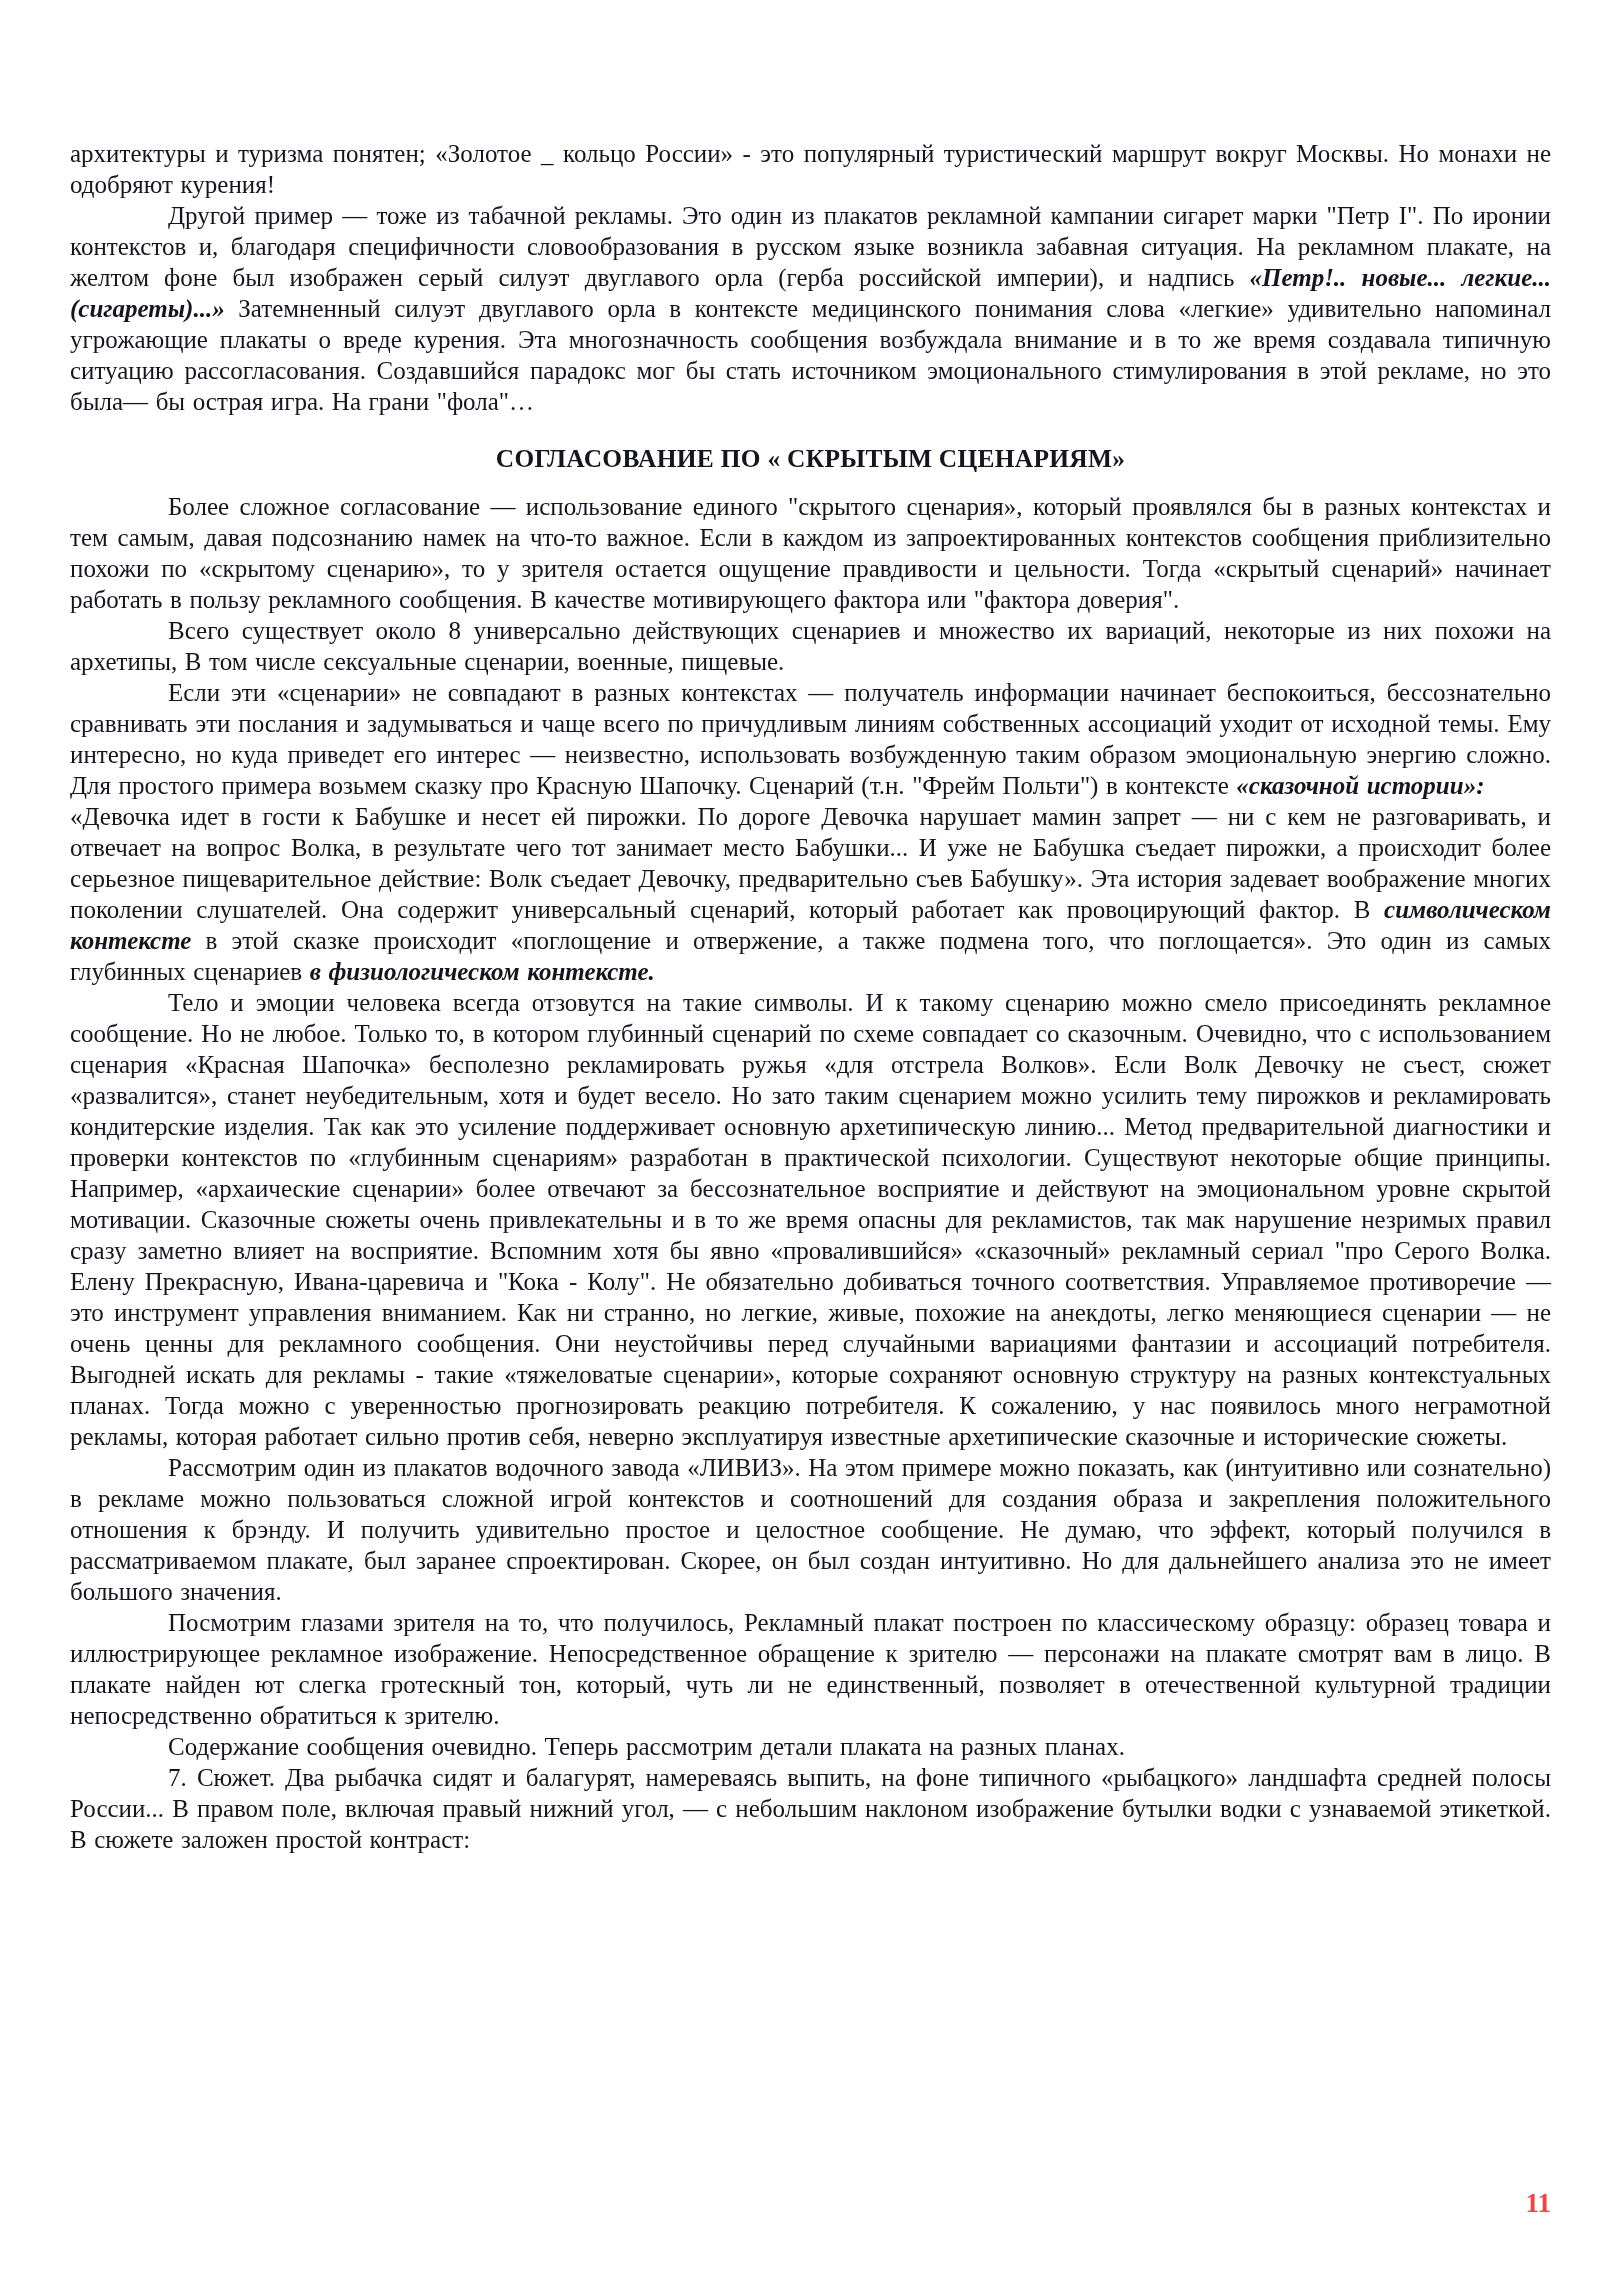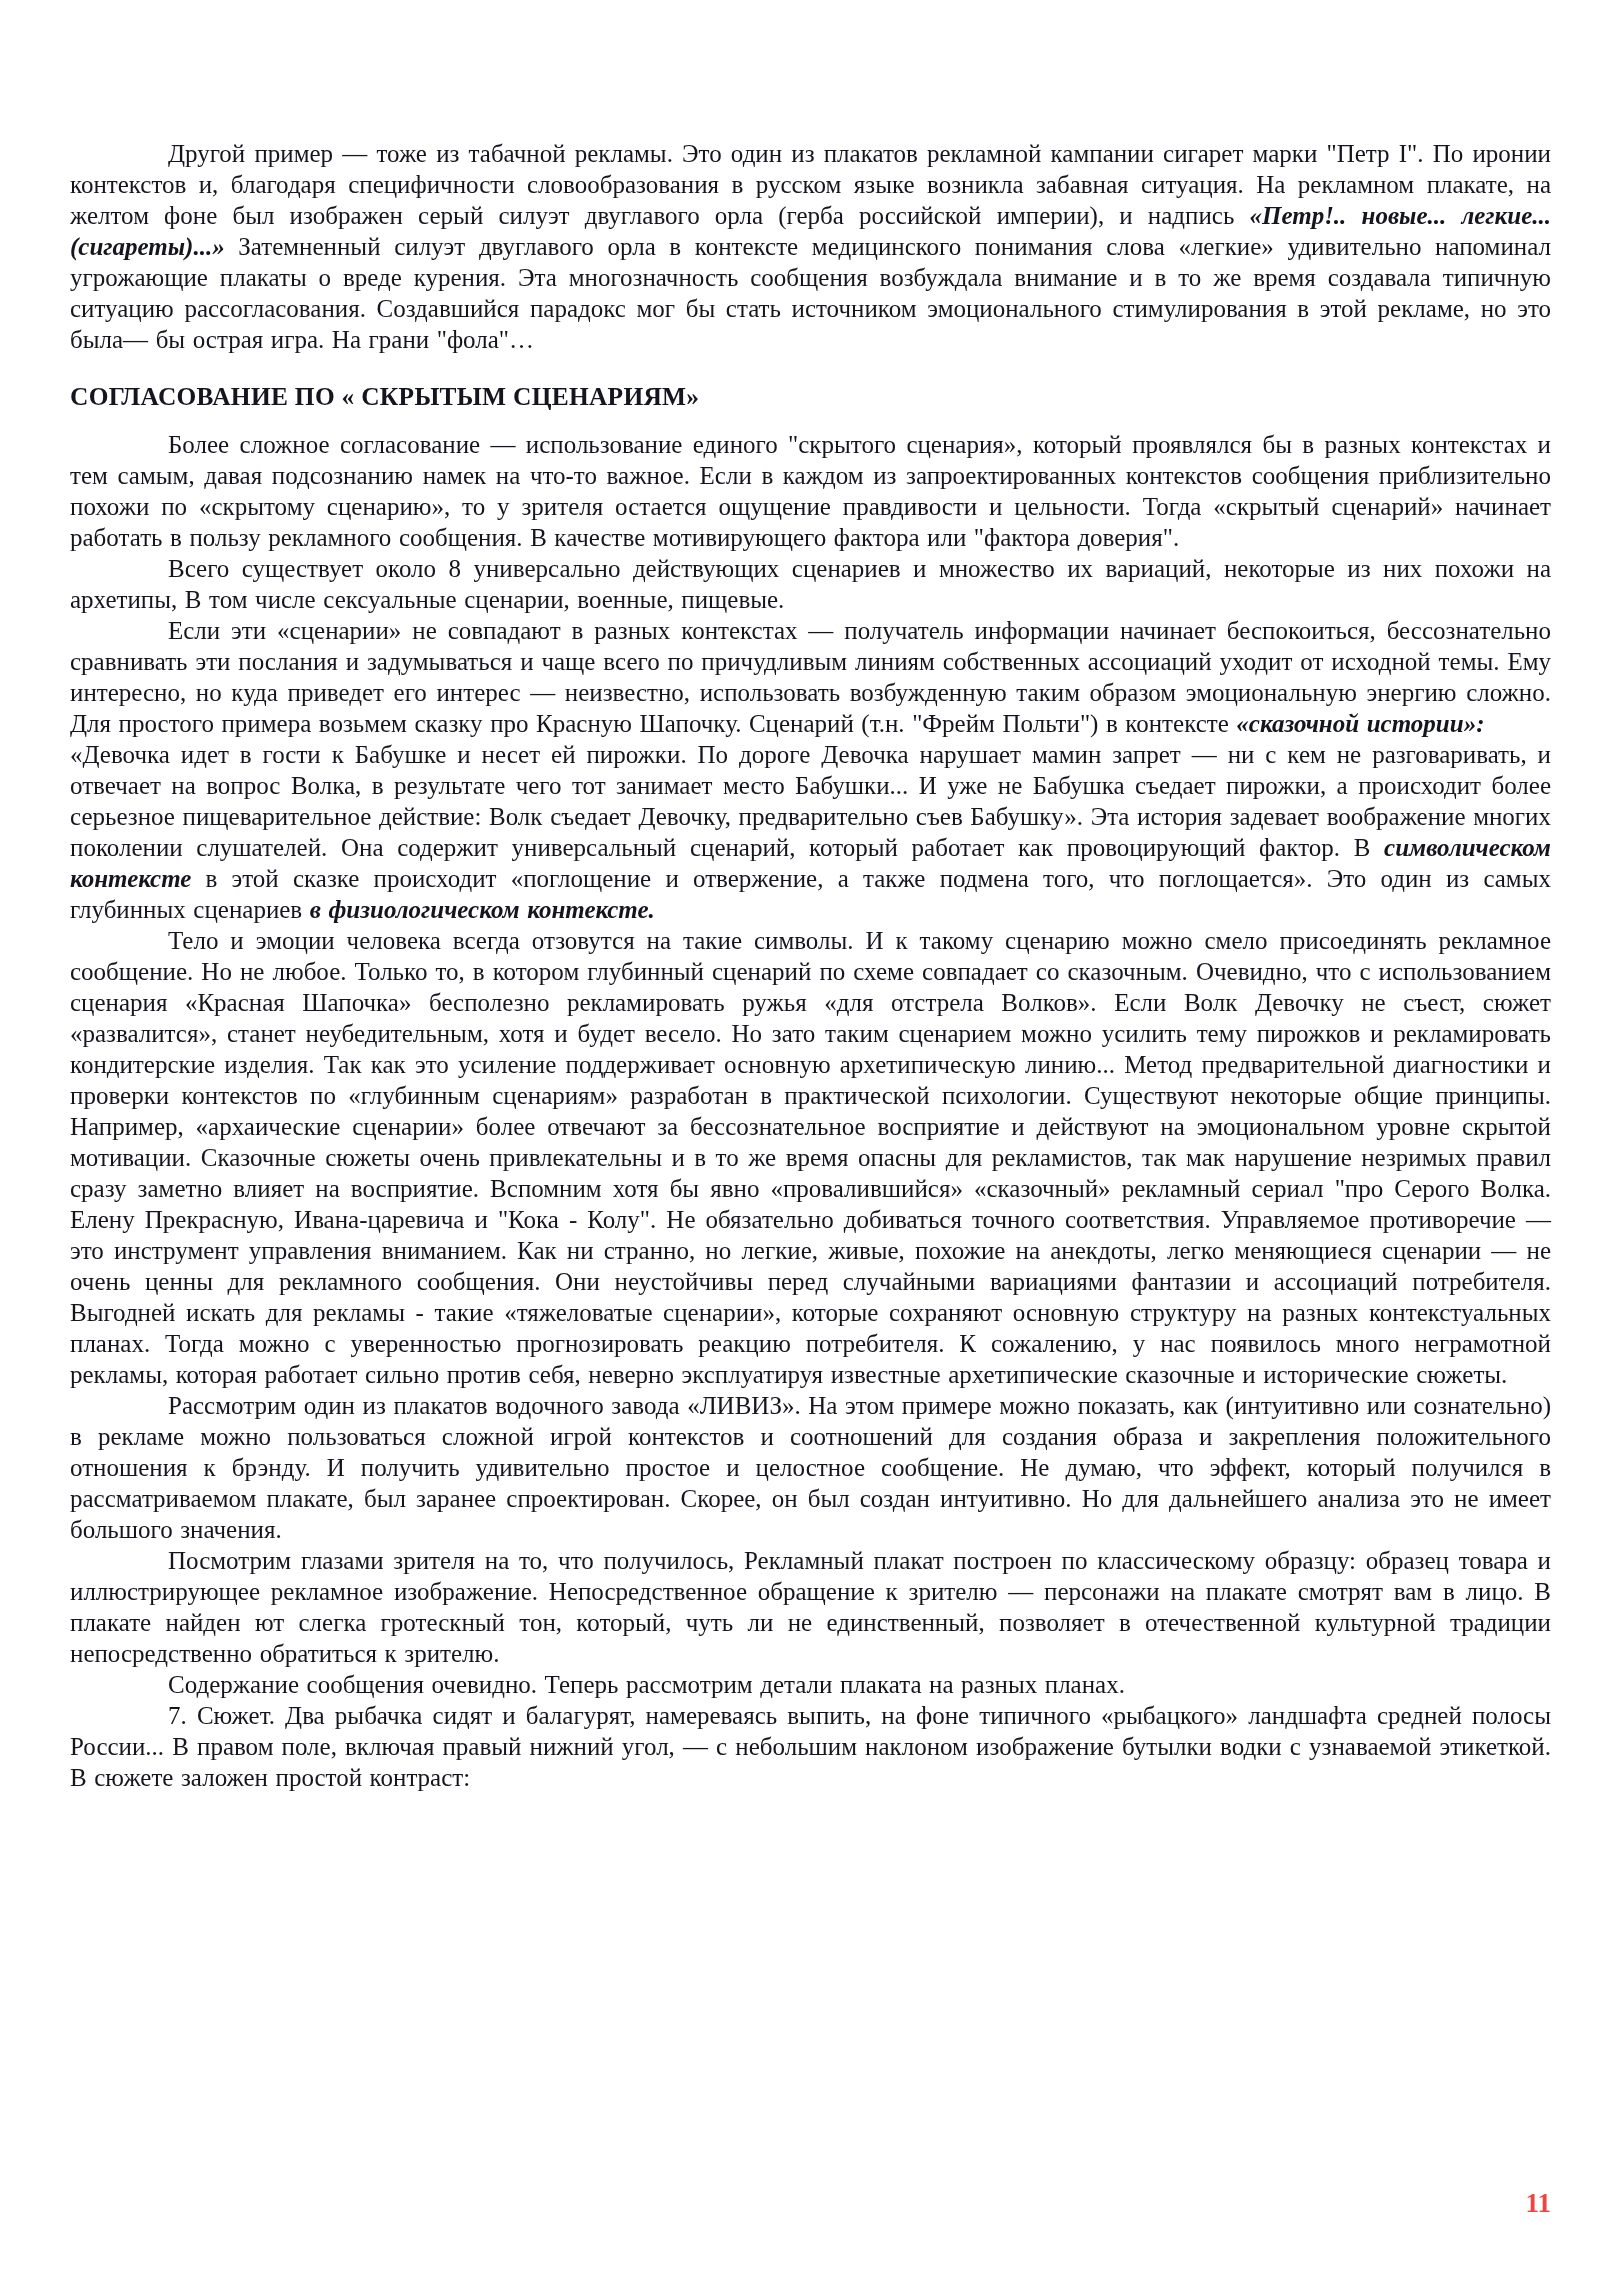--- a/index.html
+++ b/index.html
@@ -34,20 +34,21 @@
     text-indent: 98px;
     word-spacing: 1.3px;
   }
   .para.no-indent {
     text-indent: 0;
   }
   .heading {
     font-size: 25.4px;
     line-height: 31px;
     font-weight: bold;
+    text-align: center;
     margin: 26px 0 17px 0;
     letter-spacing: 0.3px;
   }
   .run {
     font-style: normal;
   }
   .run.italic {
     font-style: italic;
     font-weight: bold;
   }
@@ -63,20 +64,21 @@
     font-weight: bold;
     color: #ef4444;
   }
 </style>
 </head>
 <body>
 
 <div class="sheet">
   <div class="textblock">
 
+    <p class="para no-indent"><span class="run">архитектуры и туризма понятен; «Золотое _ кольцо России» - это популярный туристический маршрут вокруг Москвы. Но монахи не одобряют курения!</span></p>
 
     <p class="para"><span class="run">Другой пример — тоже из табачной рекламы. Это один из плакатов рекламной кампании сигарет марки "Петр I". По иронии контекстов и, благодаря специфичности словообразования в русском языке возникла забавная ситуация. На рекламном плакате, на желтом фоне был изображен серый силуэт двуглавого орла (герба российской империи), и надпись </span><span class="run bold-italic">«Петр!.. новые... легкие... (сигареты)...»</span><span class="run"> Затемненный силуэт двуглавого орла в контексте медицинского понимания слова «легкие» удивительно напоминал угрожающие плакаты о вреде курения. Эта многозначность сообщения возбуждала внимание и в то же время создавала типичную ситуацию рассогласования. Создавшийся парадокс мог бы стать источником эмоционального стимулирования в этой рекламе, но это была— бы острая игра. На грани "фола"…</span></p>
 
     <h2 class="heading">СОГЛАСОВАНИЕ  ПО « СКРЫТЫМ СЦЕНАРИЯМ»</h2>
 
     <p class="para"><span class="run">Более сложное согласование — использование единого "скрытого сценария», который проявлялся бы в разных контекстах и тем самым, давая подсознанию намек на что-то важное. Если в каждом из запроектированных контекстов сообщения приблизительно похожи по «скрытому сценарию», то у зрителя остается ощущение правдивости и цельности. Тогда «скрытый сценарий» начинает работать в пользу рекламного сообщения. В качестве мотивирующего фактора или "фактора доверия".</span></p>
 
     <p class="para"><span class="run">Всего существует около 8 универсально действующих сценариев и множество их вариаций, некоторые из них похожи на архетипы, В том числе сексуальные сценарии, военные, пищевые.</span></p>
 
     <p class="para"><span class="run">Если эти «сценарии» не совпадают в разных контекстах — получатель информации начинает беспокоиться, бессознательно сравнивать эти послания и задумываться и чаще всего по причудливым линиям собственных ассоциаций уходит от исходной темы. Ему интересно, но куда приведет его интерес — неизвестно, использовать возбужденную таким образом эмоциональную энергию сложно. Для простого примера возьмем сказку про Красную Шапочку. Сценарий (т.н. "Фрейм Польти") в контексте </span><span class="run italic">«сказочной истории»:</span></p>

